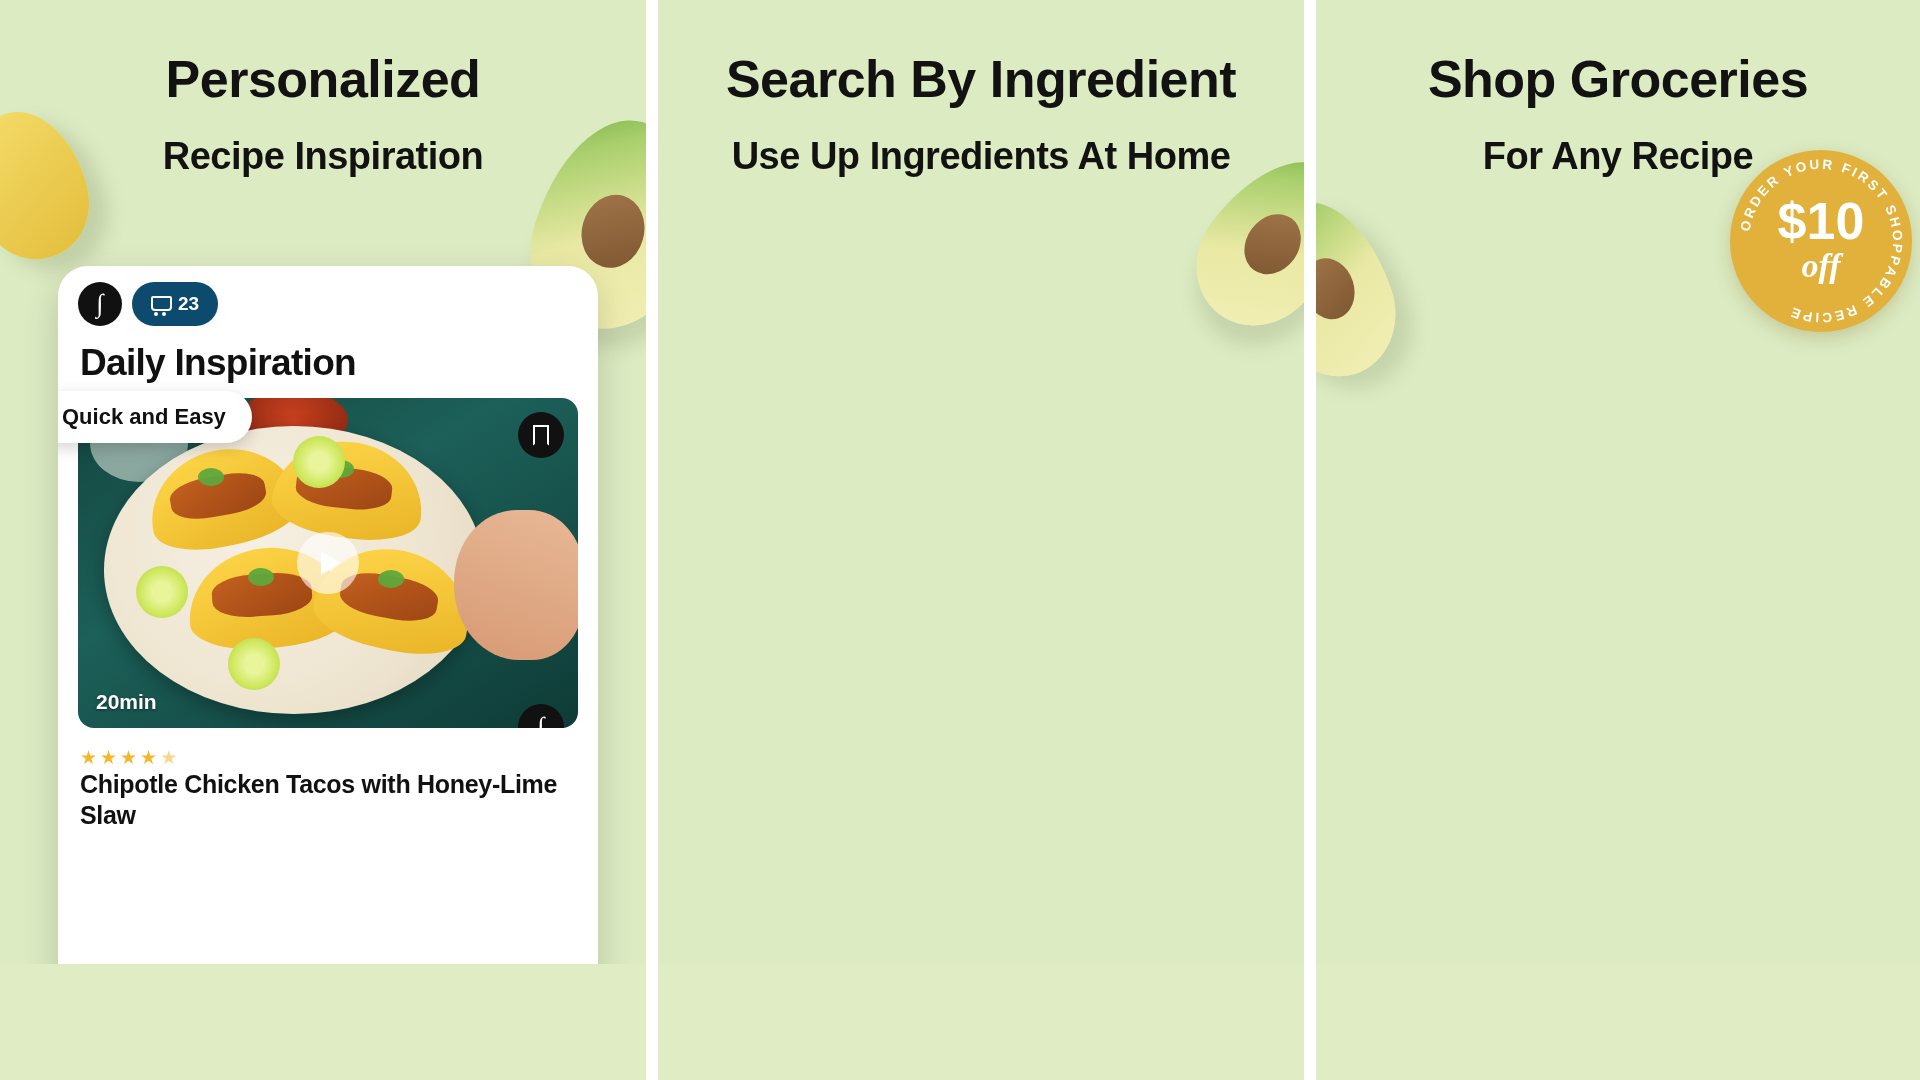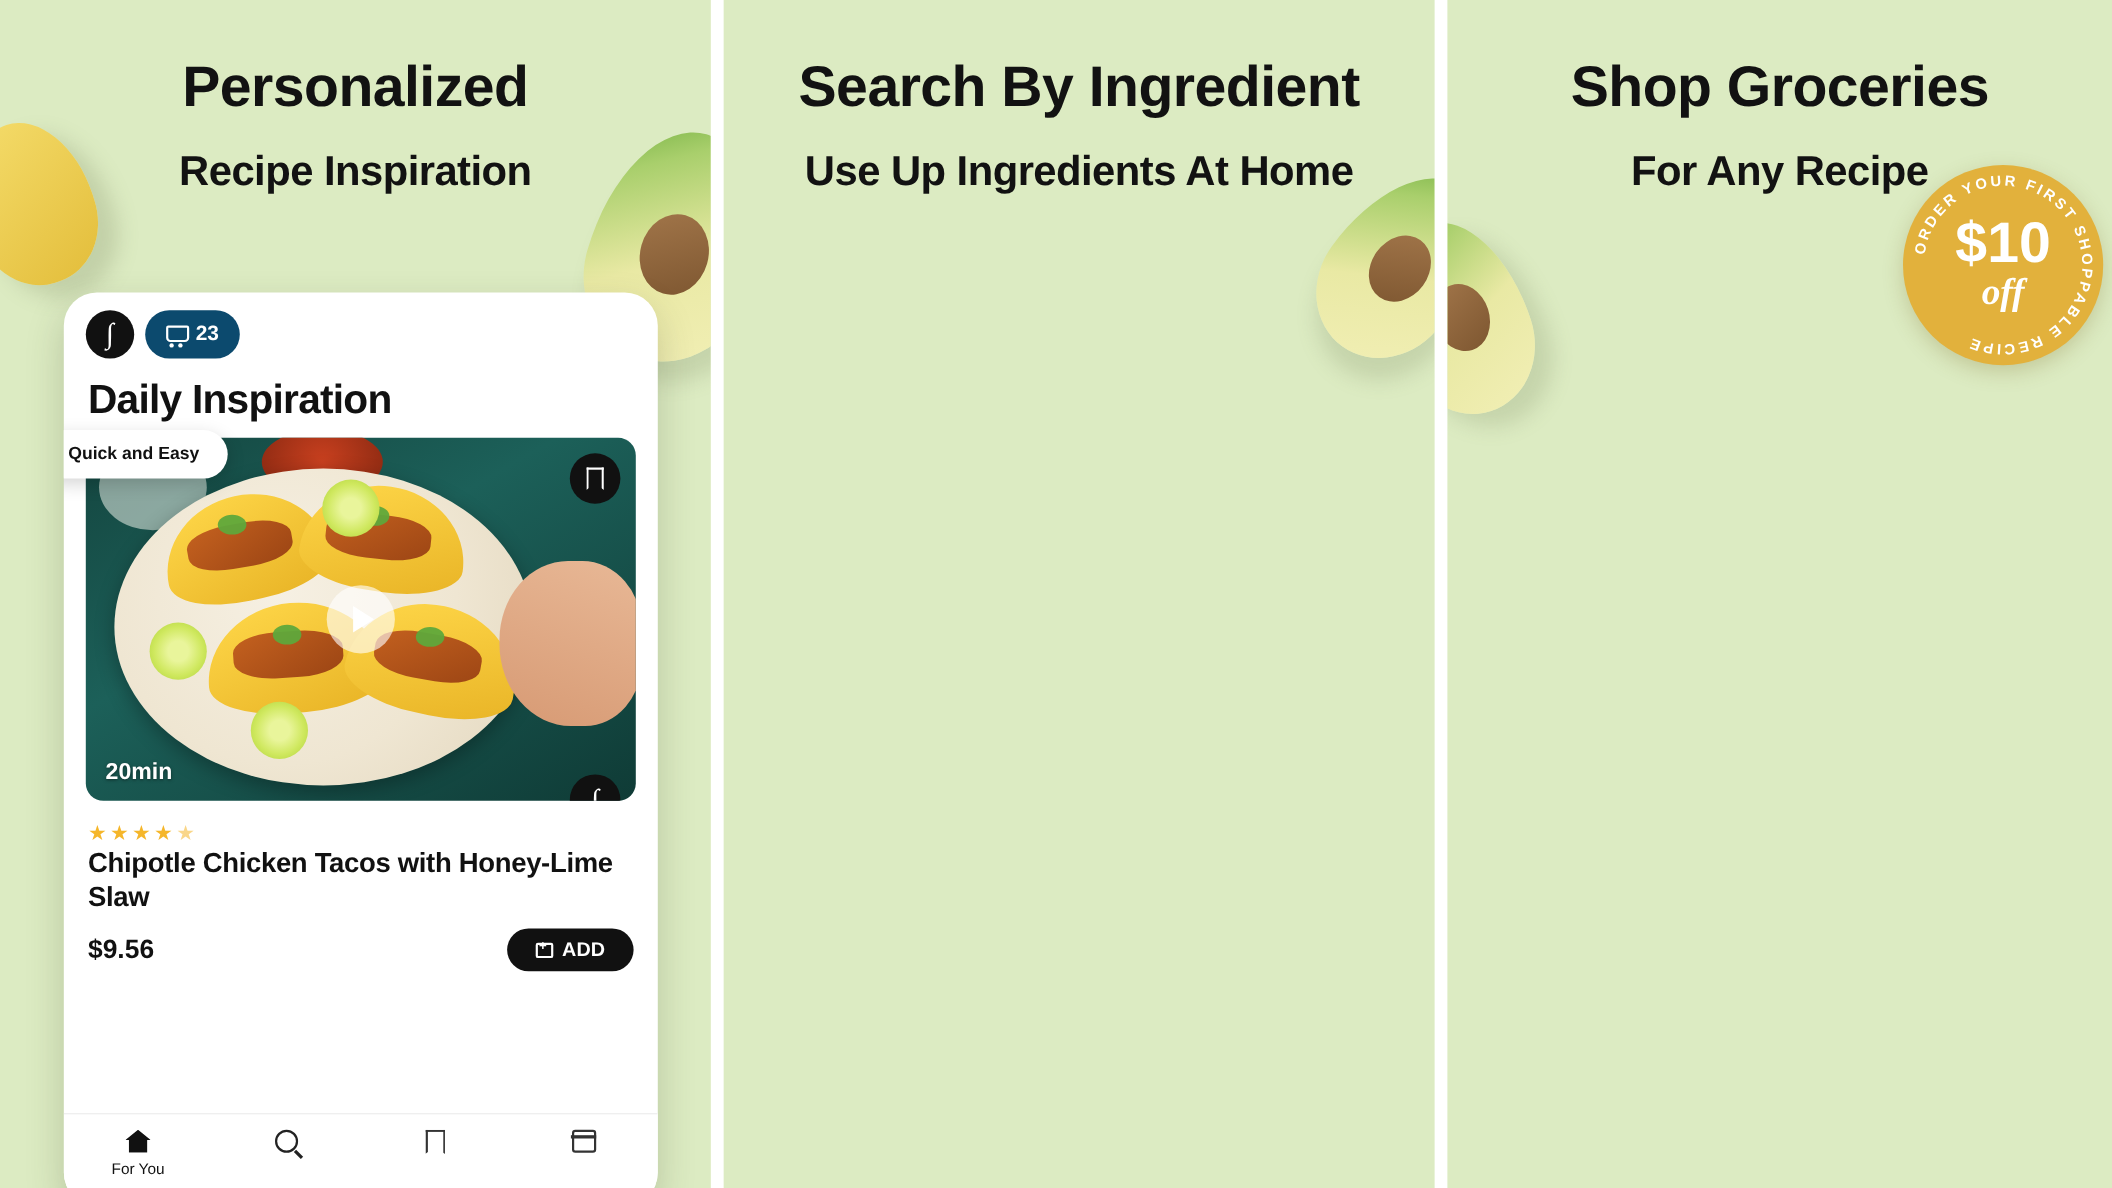--- a/index.html
+++ b/index.html
@@ -4,21 +4,21 @@
 <style>
   * { margin:0; padding:0; box-sizing:border-box; }
   html,body { width:1920px; height:1080px; overflow:hidden; }
   body {
     font-family:"Liberation Sans", sans-serif;
     background:#dfecc4;
     position:relative;
   }
   .stage { position:relative; width:1920px; height:1080px; display:flex; }
 
-  .panel { position:relative; height:1080px; overflow:hidden; background:#dcebc2; }
+  .panel { position:relative; height:964px; overflow:hidden; background:#dcebc2; }
   .p1 { width:646px; }
   .sep { width:12px; background:#ffffff; height:1080px; flex:none; }
   .p2 { width:646px; }
   .p3 { width:604px; }
 
   .headline {
     text-align:center; color:#121212; font-weight:bold;
     letter-spacing:-0.5px;
   }
   .h-main { font-size:52px; margin-top:52px; line-height:1.05; }
@@ -78,21 +78,21 @@
   .bowl{position:absolute;left:12px;top:6px;width:98px;height:78px;border-radius:50%;background:rgba(235,240,232,.55);}
   .playbtn{position:absolute;left:50%;top:50%;transform:translate(-50%,-50%);
     width:62px;height:62px;border-radius:50%;background:rgba(255,255,255,.62);
     display:flex;align-items:center;justify-content:center;}
   .playbtn:after{content:"";border-left:19px solid #fff;border-top:12px solid transparent;border-bottom:12px solid transparent;margin-left:5px;}
   .time-badge{position:absolute;left:18px;bottom:14px;color:#fff;font-size:21px;font-weight:bold;text-shadow:0 1px 3px rgba(0,0,0,.5);}
   .bookmark-btn{position:absolute;right:14px;top:14px;width:46px;height:46px;border-radius:50%;background:#111;display:flex;align-items:center;justify-content:center;}
   .bm-glyph{width:16px;height:21px;border:2.6px solid #fff;border-bottom:none;
     clip-path:polygon(0 0,100% 0,100% 100%,50% 72%,0 100%);}
   .chip-quick{position:absolute;left:-22px;top:125px;background:#fff;border-radius:26px;
-    padding:13px 26px;font-size:16px;font-weight:bold;color:#111;box-shadow:0 5px 16px rgba(0,0,0,.17);z-index:6;}
+    padding:13px 26px;font-size:22px;font-weight:bold;color:#111;box-shadow:0 5px 16px rgba(0,0,0,.17);z-index:6;}
   .sprout-badge{position:absolute;right:14px;bottom:-22px;width:46px;height:46px;border-radius:50%;
     background:#111;color:#fff;display:flex;align-items:center;justify-content:center;
     font-family:"Liberation Serif",serif;font-style:italic;font-size:26px;z-index:5;}
 
   .rec-meta{padding:18px 22px 6px 22px;}
   .stars{font-size:19px;color:#f5b62a;letter-spacing:3px;}
   .rec-title{font-size:25px;font-weight:bold;color:#111;line-height:1.24;letter-spacing:-.3px;}
   .rec-price-row{display:flex;align-items:center;justify-content:space-between;margin-top:12px;}
   .rec-price{font-size:24px;font-weight:bold;color:#111;}
   .add-btn{background:#111;color:#fff;border-radius:22px;padding:9px 26px;font-size:18px;font-weight:bold;
@@ -185,27 +185,20 @@
           </div>
         <div class="sprout-badge">∫</div>
       </div>
       <div class="chip-quick">Quick and Easy</div>
 
       <div class="rec-meta">
         <div class="stars">
           <span>★★★★</span><span style="opacity:.55">★</span>
         </div>
         <div class="rec-title">Chipotle Chicken Tacos with Honey-Lime Slaw</div>
-        <div class="rec-price-row">
-          <div class="rec-price">$9.56</div>
-          <div class="add-btn">
-            <span class="add-ico"></span>
-            <span>ADD</span>
-          </div>
-        </div>
       </div>
 
       <div class="tabbar">
         <div class="tab">
           <span class="ico-home"></span>
           <span class="tab-label">For You</span>
         </div>
         <div class="tab">
           <span class="ico-search"></span>
         </div>

